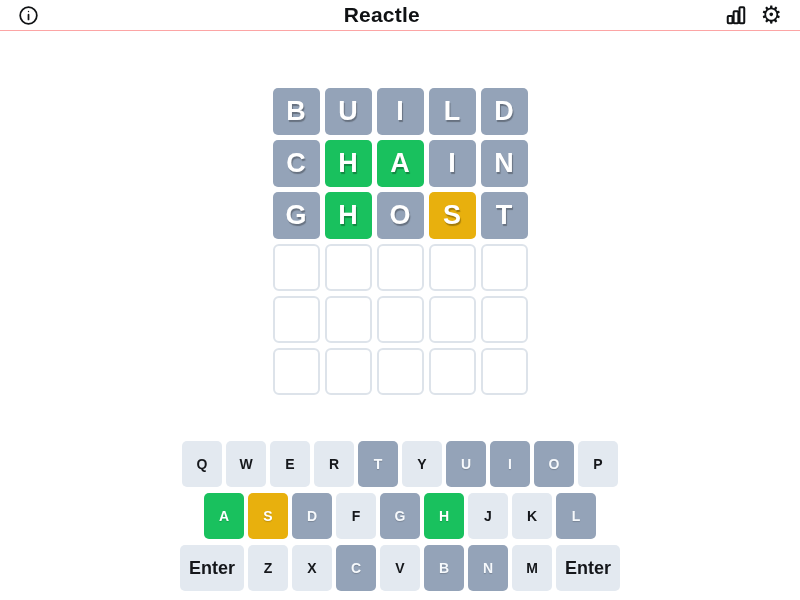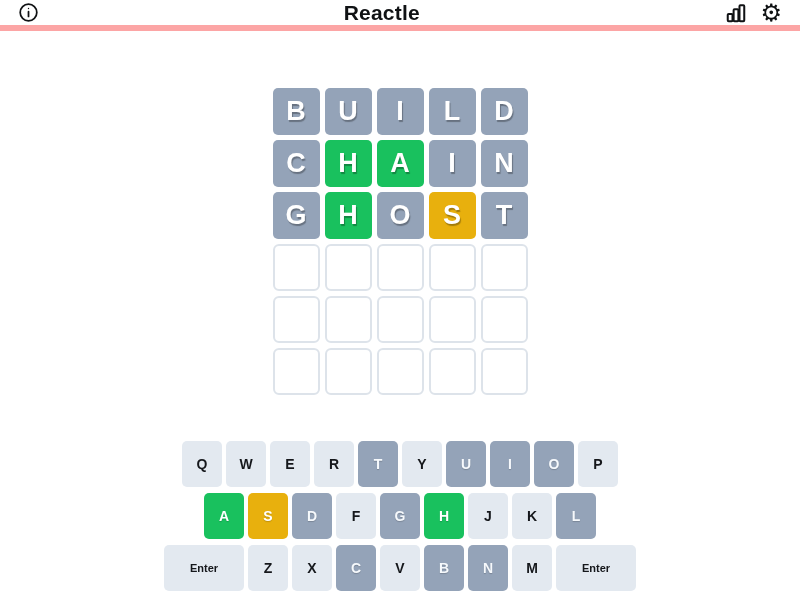--- a/index.html
+++ b/index.html
@@ -7,21 +7,21 @@
   body {
     font-family: "Liberation Sans", sans-serif;
     background: #ffffff;
     overflow: hidden;
     -webkit-font-smoothing: antialiased;
   }
 
   
   .header {
     height: 31px;
-    border-bottom: 6px solid #fca5a5;
+    border-bottom: 1px solid #fca5a5;
     display: flex;
     align-items: center;
     padding: 0 18px;
   }
   .icon-btn {
     background: none; border: none; padding: 0; cursor: pointer;
     display: flex; align-items: center; justify-content: center;
     height: 24px;
   }
   .spacer { flex: 1; }
@@ -80,21 +80,21 @@
   }
   .key {
     width: 40px; height: 46px;
     border: none;
     border-radius: 5px;
     display: flex; align-items: center; justify-content: center;
     font-family: "Liberation Sans", sans-serif;
     font-size: 14px; font-weight: 700;
     cursor: pointer;
   }
-  .key.wide { width: 80px; font-size: 11px; }
+  .key.wide { width: 64px; font-size: 18px; }
   .key.s-unused  { background: #e3e9f0; color: #15171b; }
   .key.s-absent  { background: #94a3b8; color: #f6f9fc; text-shadow: 0 1px 1px rgba(0,0,0,0.18); }
   .key.s-correct { background: #19c15e; color: #ffffff; text-shadow: 0 1px 1px rgba(0,0,0,0.18); }
   .key.s-present { background: #e8b00d; color: #ffffff; text-shadow: 0 1px 1px rgba(0,0,0,0.18); }
 </style>
 </head>
 <body>
 
 <div class="header">
   <button class="icon-btn">

